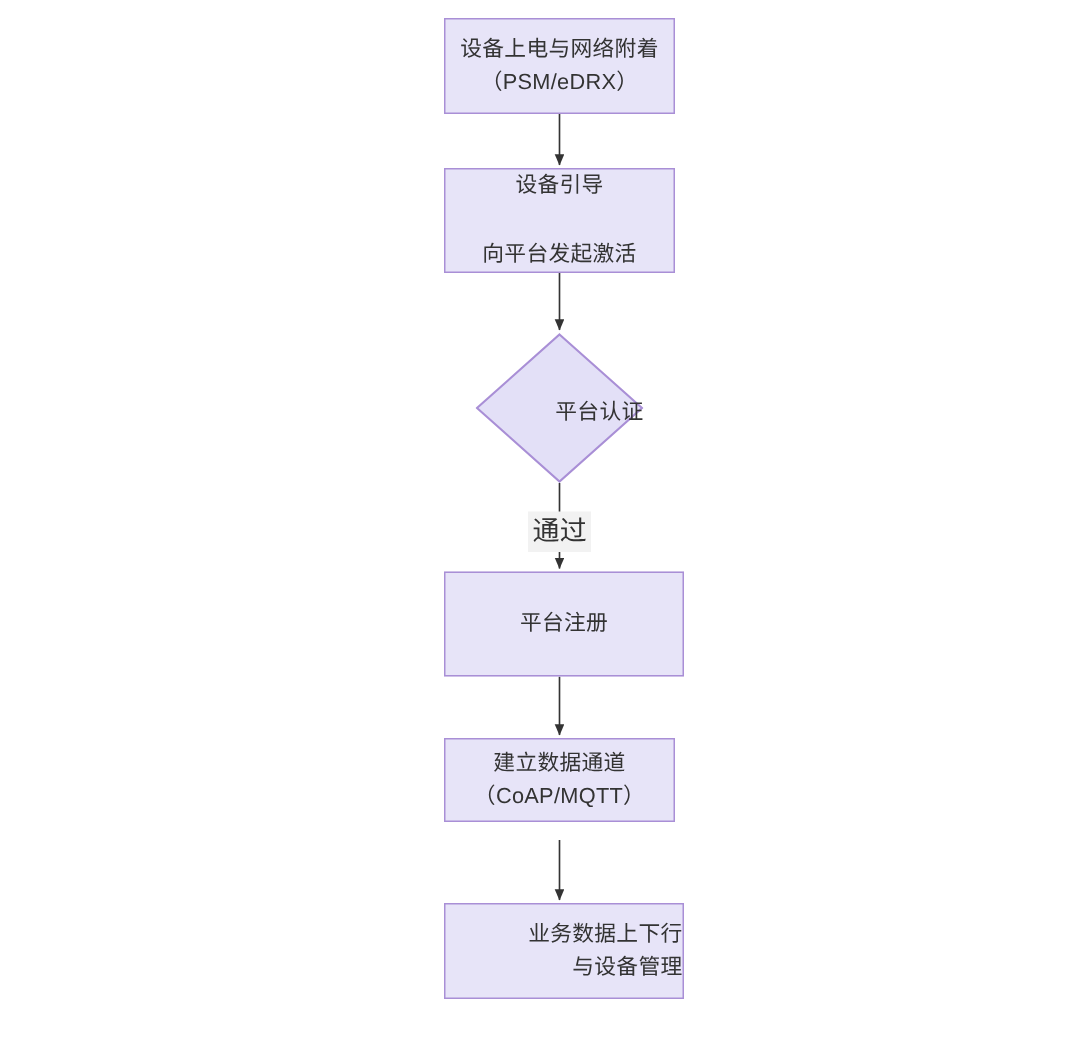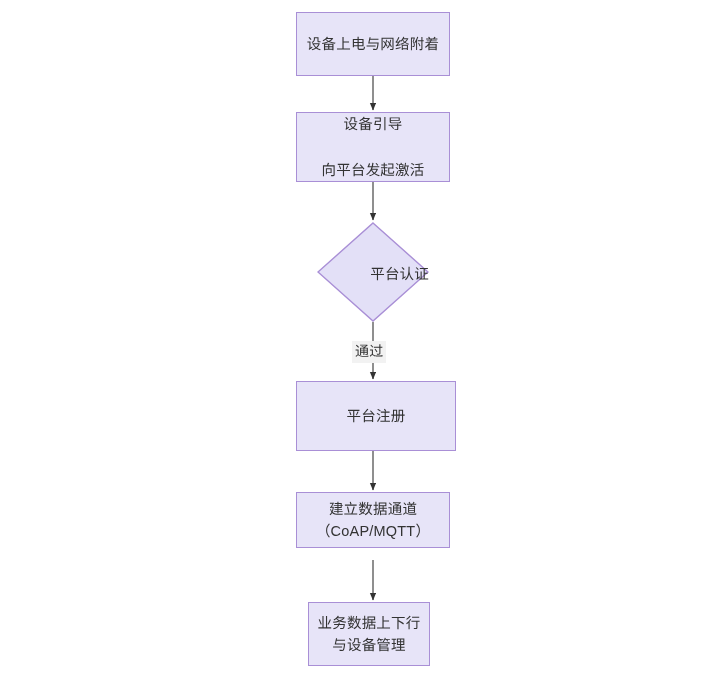--- a/index.html
+++ b/index.html
@@ -76,21 +76,21 @@
     text-align: center;
     white-space: nowrap;
     letter-spacing: 0.2px;
   }
 
   
   .edge-label {
     position: absolute;
     background: #f2f2f2;
     color: #333333;
-    font-size: 14px;
+    font-size: 18px;
     line-height: 1.4;
     padding: 1px 3px;
     white-space: nowrap;
     text-align: center;
     letter-spacing: 0.2px;
   }
 </style>
 </head>
 <body>
 
@@ -109,20 +109,21 @@
 
     <line x1="373" y1="322" x2="373" y2="379" stroke="#333333" stroke-width="1.1" marker-end="url(#arrowhead)"></line>
 
     <line x1="373" y1="451" x2="373" y2="490" stroke="#333333" stroke-width="1.1" marker-end="url(#arrowhead)"></line>
 
     <line x1="373" y1="560" x2="373" y2="600" stroke="#333333" stroke-width="1.1" marker-end="url(#arrowhead)"></line>
   </svg>
 
   <div class="node-process" id="node-n1" style="left:296px; top:12px; width:154px; height:64px;">
     <span class="node-line">设备上电与网络附着</span>
+    <span class="node-line">（PSM/eDRX）</span>
   </div>
 
   <div class="node-process" id="node-n2" style="left:296px; top:112px; width:154px; height:70px;justify-content:space-between;">
     <span class="node-line">设备引导</span>
     <span class="node-line">向平台发起激活</span>
   </div>
 
   <div class="node-decision" id="node-n3" style="left:317px; top:222px; width:112px; height:100px;">
     <svg class="diamond-shape" viewBox="0 0 112 100" preserveAspectRatio="none" xmlns="http://www.w3.org/2000/svg">
       <polygon points="56,1 111,50 56,99 1,50" fill="#e3e0f7" stroke="#a98fd6" stroke-width="1.4"></polygon>
@@ -134,18 +135,18 @@
 
   <div class="node-process" id="node-n4" style="left:296px; top:381px; width:160px; height:70px;">
     <span class="node-line">平台注册</span>
   </div>
 
   <div class="node-process" id="node-n5" style="left:296px; top:492px; width:154px; height:56px;">
     <span class="node-line">建立数据通道</span>
     <span class="node-line">（CoAP/MQTT）</span>
   </div>
 
-  <div class="node-process" id="node-n6" style="left:308px; top:602px; width:122px; height:64px;">
+  <div class="node-process" id="node-n6" style="left:296px; top:602px; width:160px; height:64px;align-items:flex-end;">
     <span class="node-line">业务数据上下行</span>
     <span class="node-line">与设备管理</span>
   </div>
 
 </div>
 
 </body></html>

